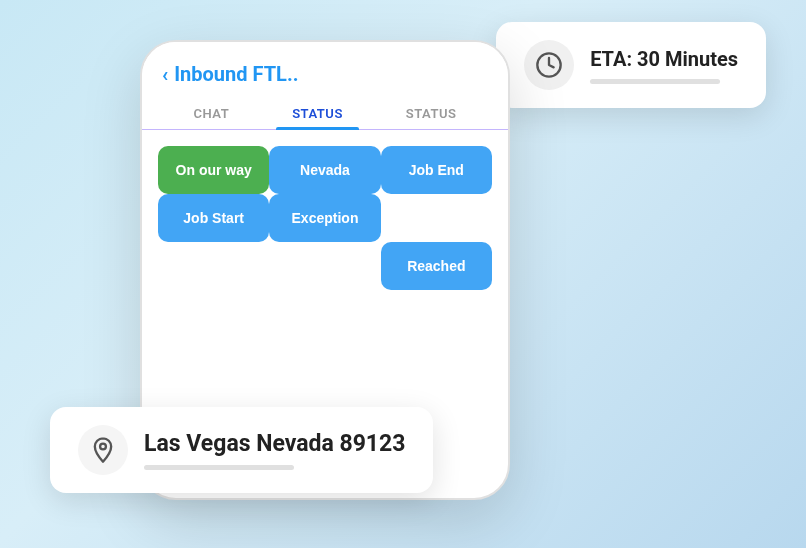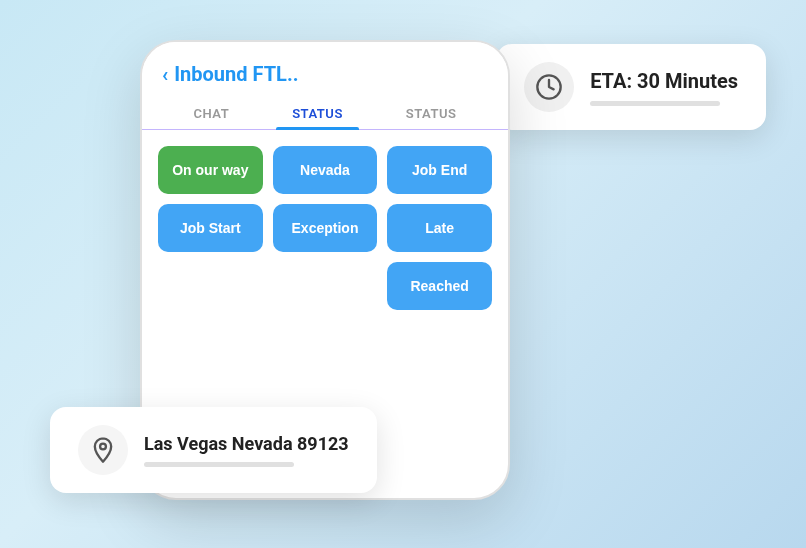--- a/index.html
+++ b/index.html
@@ -80,21 +80,20 @@
       right: 0;
       height: 3px;
       background: #2196F3;
       border-radius: 2px 2px 0 0;
     }
 
     .status-grid {
       padding: 16px 16px;
       display: grid;
       grid-template-columns: repeat(3, 1fr);
-      gap: 10px;
     }
 
     .status-btn {
       padding: 16px 8px;
       border-radius: 10px;
       border: none;
       background: #42A5F5;
       color: #fff;
       font-size: 14px;
       font-weight: 600;
@@ -102,21 +101,21 @@
       text-align: center;
     }
 
     .status-btn.active-green {
       background: #4CAF50;
     }
 
     
     .eta-card {
       position: absolute;
-      top: 44px;
+      top: 22px;
       right: 40px;
       background: #fff;
       border-radius: 16px;
       box-shadow: 0 8px 30px rgba(0,0,0,0.12);
       padding: 18px 28px;
       display: flex;
       align-items: center;
       gap: 16px;
       min-width: 240px;
     }
@@ -183,21 +182,21 @@
       flex-shrink: 0;
     }
 
     .location-text-block {
       display: flex;
       flex-direction: column;
       gap: 8px;
     }
 
     .location-label {
-      font-size: 18px;
+      font-size: 23px;
       font-weight: 700;
       color: #222;
     }
 
     .location-bar {
       height: 5px;
       background: #e0e0e0;
       border-radius: 3px;
       width: 150px;
     }
@@ -255,23 +254,20 @@
     <button class="status-btn">
       <span>Job End</span>
     </button>
 
     <button class="status-btn">
       <span>Job Start</span>
     </button>
     <button class="status-btn">
       <span>Exception</span>
     </button>
-    <button class="status-btn">
-      <span>Late</span>
-    </button>
 
     <div style="grid-column:1; visibility:hidden;"></div>
     <div style="grid-column:2; visibility:hidden;"></div>
     <button class="status-btn reached-btn">
       <span>Reached</span>
     </button>
   </div>
 </div>
 
 <div class="location-card">

